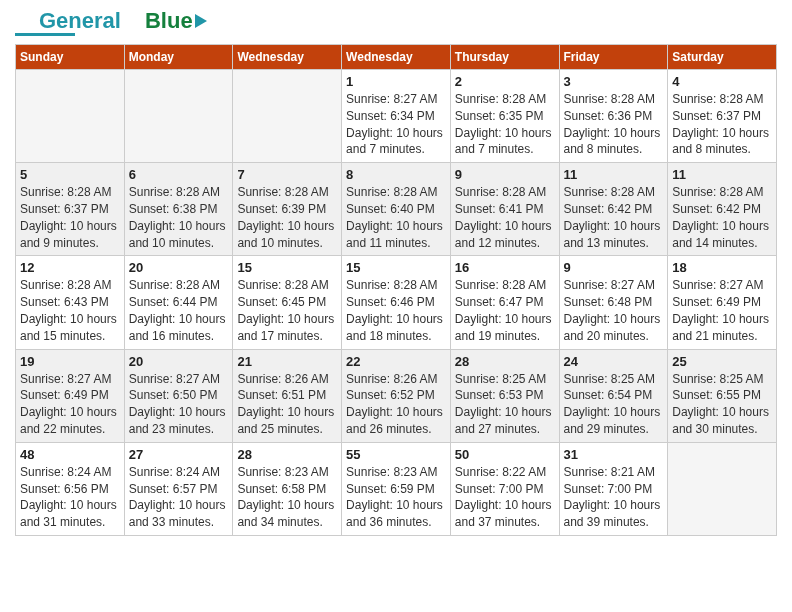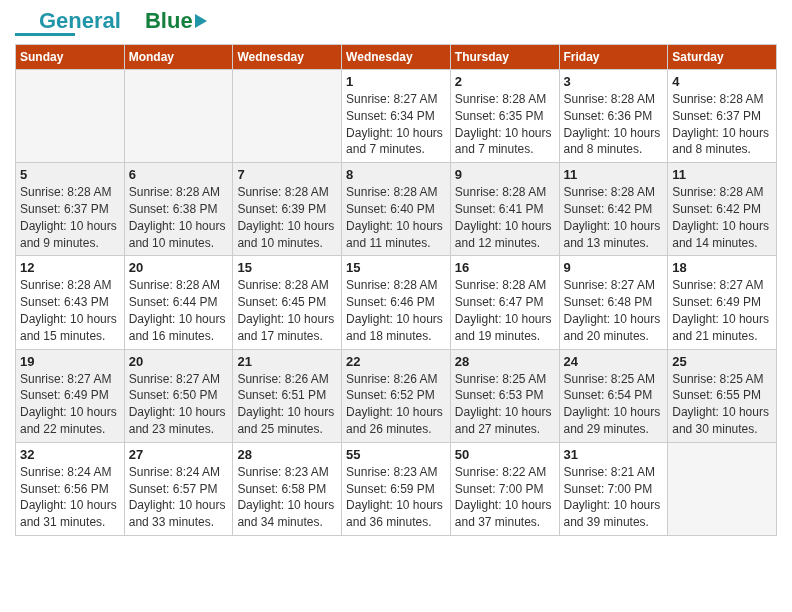--- a/index.html
+++ b/index.html
@@ -252,21 +252,21 @@
             <span class="day-num">24</span>
             <div class="day-info">Sunrise: 8:25 AM<br>Sunset: 6:54 PM<br>Daylight: 10 hours<br>and 29 minutes.</div>
           </td>
           <td>
             <span class="day-num">25</span>
             <div class="day-info">Sunrise: 8:25 AM<br>Sunset: 6:55 PM<br>Daylight: 10 hours<br>and 30 minutes.</div>
           </td>
         </tr>
         <tr>
           <td>
-            <span class="day-num">32</span>
+            <span class="day-num">48</span>
             <div class="day-info">Sunrise: 8:24 AM<br>Sunset: 6:56 PM<br>Daylight: 10 hours<br>and 31 minutes.</div>
           </td>
           <td>
             <span class="day-num">27</span>
             <div class="day-info">Sunrise: 8:24 AM<br>Sunset: 6:57 PM<br>Daylight: 10 hours<br>and 33 minutes.</div>
           </td>
           <td>
             <span class="day-num">28</span>
             <div class="day-info">Sunrise: 8:23 AM<br>Sunset: 6:58 PM<br>Daylight: 10 hours<br>and 34 minutes.</div>
           </td>

